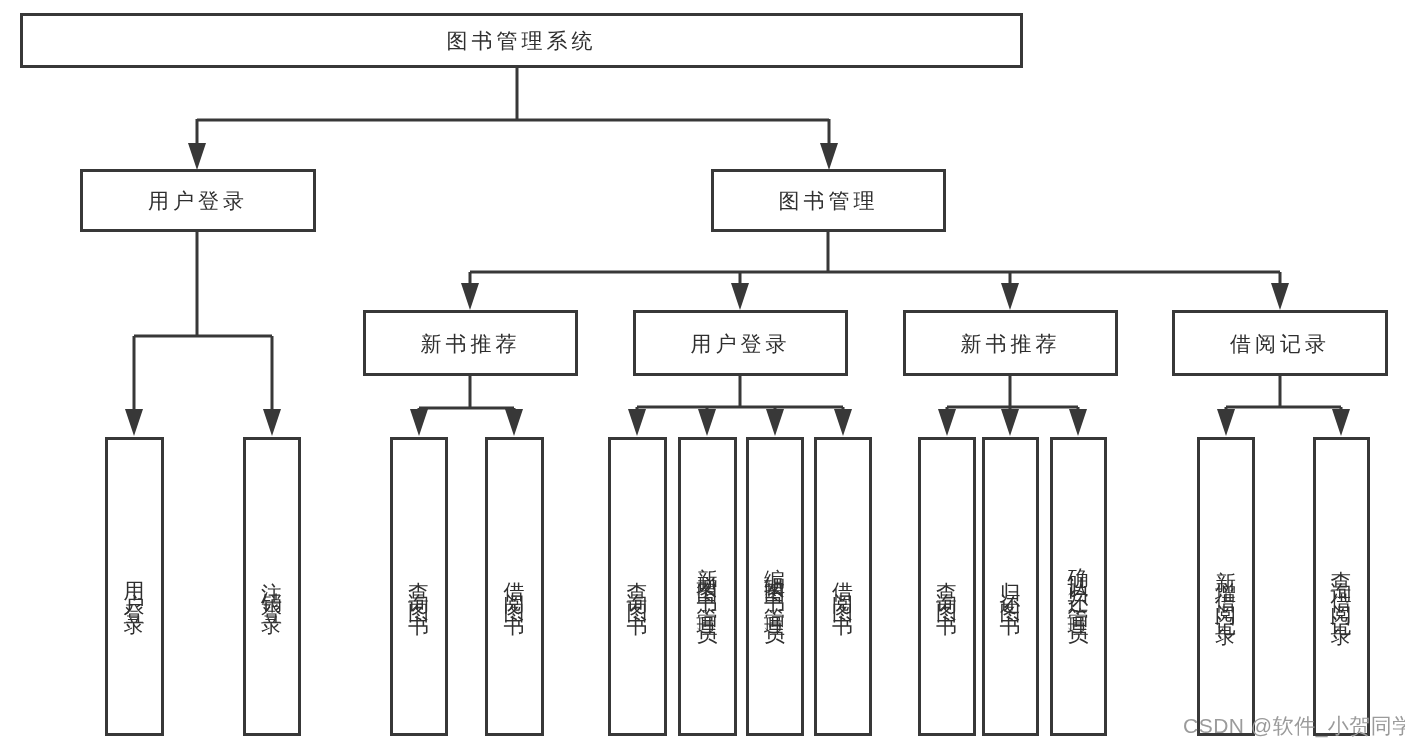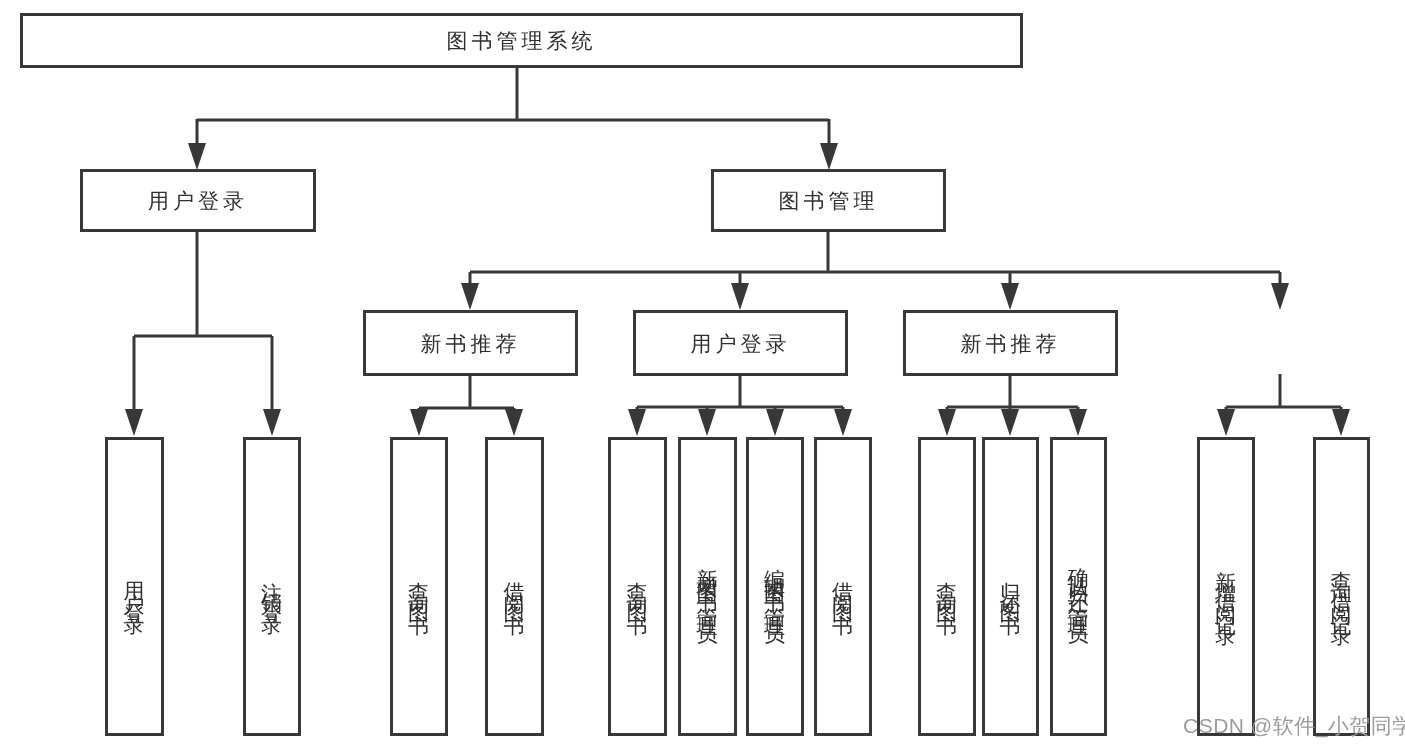--- a/index.html
+++ b/index.html
@@ -110,20 +110,21 @@
   </svg>
 
   <div class="node n-root">图书管理系统</div>
 
   <div class="node n-l2-0">用户登录</div>
   <div class="node n-l2-1">图书管理</div>
 
   <div class="node n-l3-0">新书推荐</div>
   <div class="node n-l3-1">用户登录</div>
   <div class="node n-l3-2">新书推荐</div>
+  <div class="node n-l3-3">借阅记录</div>
 
   <div class="node leaf n-leaf-0">用户登录</div>
   <div class="node leaf n-leaf-1">注销登录</div>
   <div class="node leaf n-leaf-2">查询图书</div>
   <div class="node leaf n-leaf-3">借阅图书</div>
   <div class="node leaf n-leaf-4">查询图书</div>
   <div class="node leaf tight n-leaf-5">新增图书（管理员）</div>
   <div class="node leaf tight n-leaf-6">编辑图书（管理员）</div>
   <div class="node leaf n-leaf-7">借阅图书</div>
   <div class="node leaf n-leaf-8">查询图书</div>

